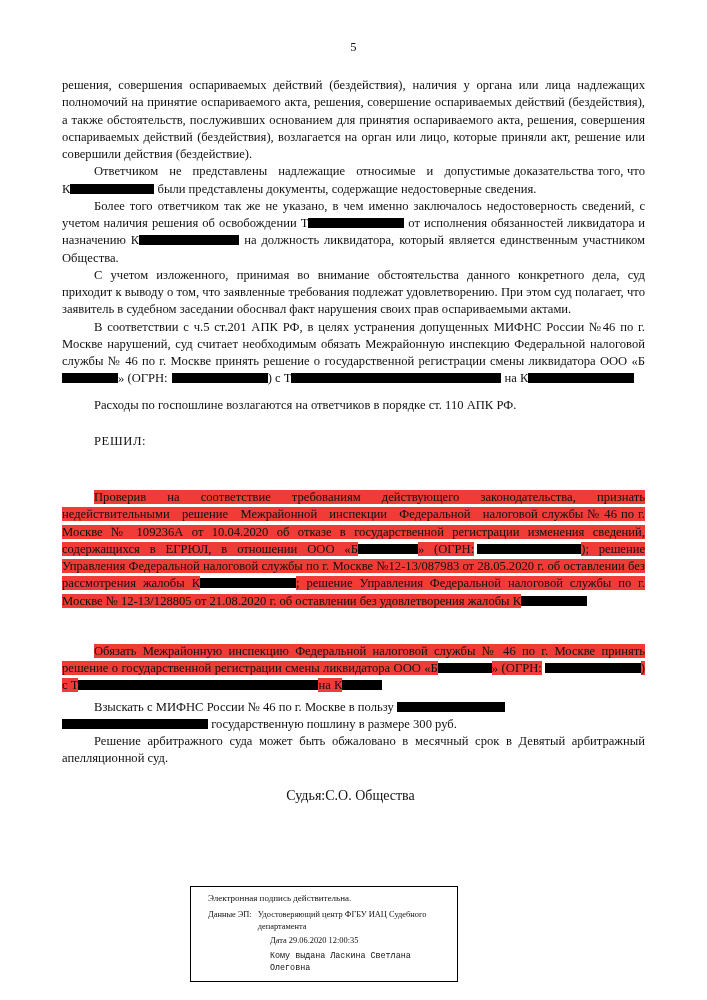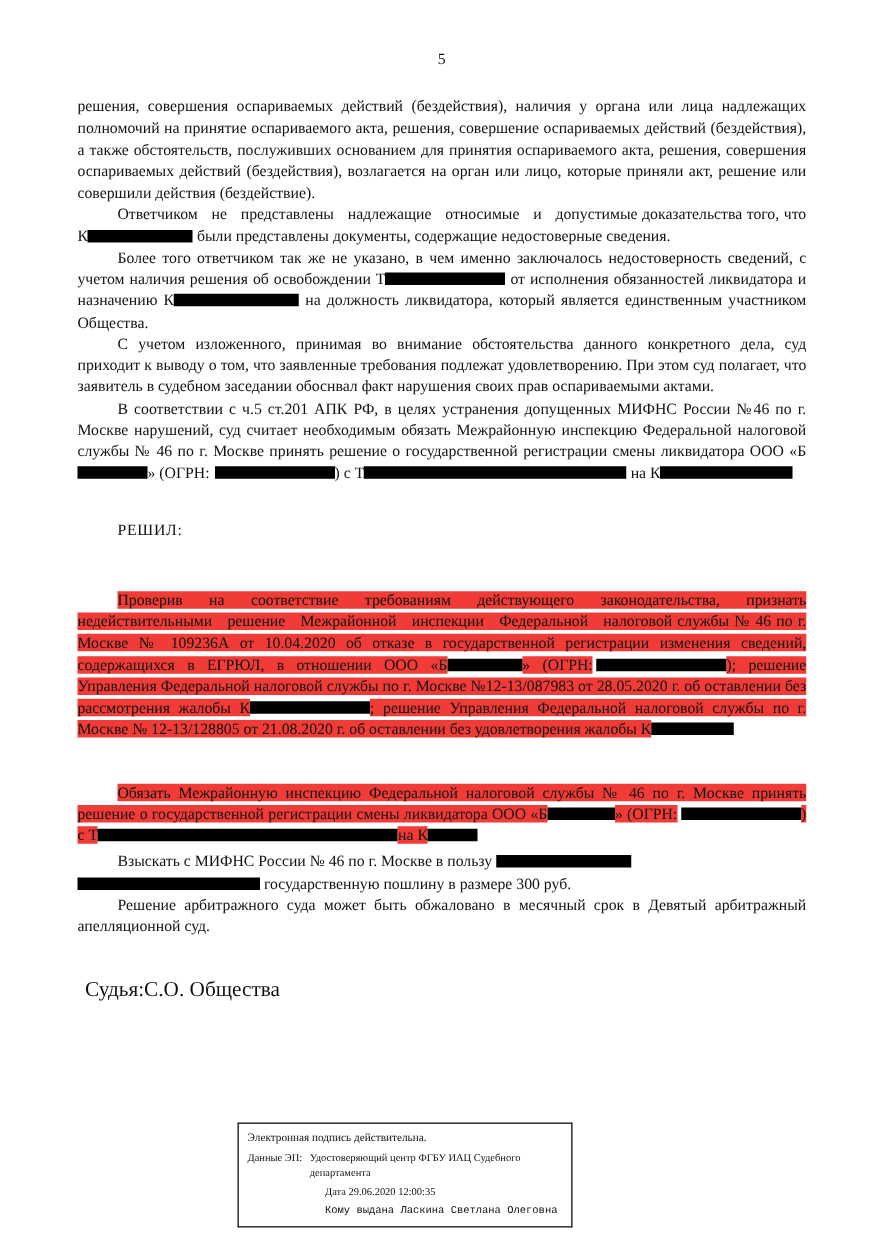--- a/index.html
+++ b/index.html
@@ -68,34 +68,34 @@
   .hl-wrap {
     position: relative;
   }
   .hl-wrap p.para {
     text-align: justify;
     margin-top: 24px;
   }
   
   .signature-row {
     display: flex;
-    justify-content: flex-start;
+    justify-content: center;
     align-items: flex-start;
-    margin-top: 32px;
-    font-size: 17px;
+    margin-top: 20px;
+    font-size: 14px;
   }
   .sig-left { padding-left: 6px; }
   .sig-right { padding-right: 12px; }
   .stamp {
     position: absolute;
     left: 190px;
     bottom: 18px;
     width: 268px;
     border: 1px solid #000000;
-    padding: 5px 7px 7px 7px;
+    padding: 5px 7px 7px 17px;
     box-sizing: border-box;
     font-family: "Liberation Serif", serif;
     font-size: 8.4px;
     line-height: 1.45;
     background: #ffffff;
   }
   .stamp .stamp-title {
     font-size: 9px;
     margin-bottom: 4px;
   }
@@ -123,20 +123,21 @@
   <p class="para">Ответчиком&nbsp;&nbsp;&nbsp;не&nbsp;&nbsp;&nbsp;представлены&nbsp;&nbsp;&nbsp;надлежащие&nbsp;&nbsp;&nbsp;относимые&nbsp;&nbsp;&nbsp;и&nbsp;&nbsp;&nbsp;допустимые доказательства того, что К<span class="redact" style="width:84px;"></span> были представлены документы, содержащие недостоверные сведения.</p>
 
   <p class="para">Более того ответчиком так же не указано, в чем именно заключалось недостоверность сведений, с учетом наличия решения об освобождении Т<span class="redact" style="width:96px;"></span> от исполнения обязанностей ликвидатора и назначению К<span class="redact" style="width:100px;"></span> на должность ликвидатора, который является единственным участником Общества.</p>
 
   <p class="para">С учетом изложенного, принимая во внимание обстоятельства данного конкретного дела, суд приходит к выводу о том, что заявленные требования подлежат удовлетворению. При этом суд полагает, что заявитель в судебном заседании обоснвал факт нарушения своих прав оспариваемыми актами.</p>
 
   <p class="para">В соответствии с ч.5 ст.201 АПК РФ, в целях устранения допущенных МИФНС России №46 по г. Москве нарушений, суд считает необходимым обязать Межрайонную инспекцию Федеральной налоговой службы № 46 по г. Москве принять решение о государственной регистрации смены ликвидатора ООО «Б<span class="redact" style="width:56px;"></span>» (ОГРН:<span class="redact" style="width:96px;margin-left:4px;"></span>) с Т<span class="redact" style="width:210px;"></span> на К<span class="redact" style="width:106px;"></span></p>
 
   <div class="gap-md"></div>
 
+  <p class="para">Расходы по госпошлине возлагаются на ответчиков в порядке ст. 110 АПК РФ.</p>
 
   <div class="gap-sm"></div>
 
 
   <div class="gap-lg"></div>
 
   <p class="para centered">РЕШИЛ:</p>
 
   <div class="gap-lg"></div>
 

